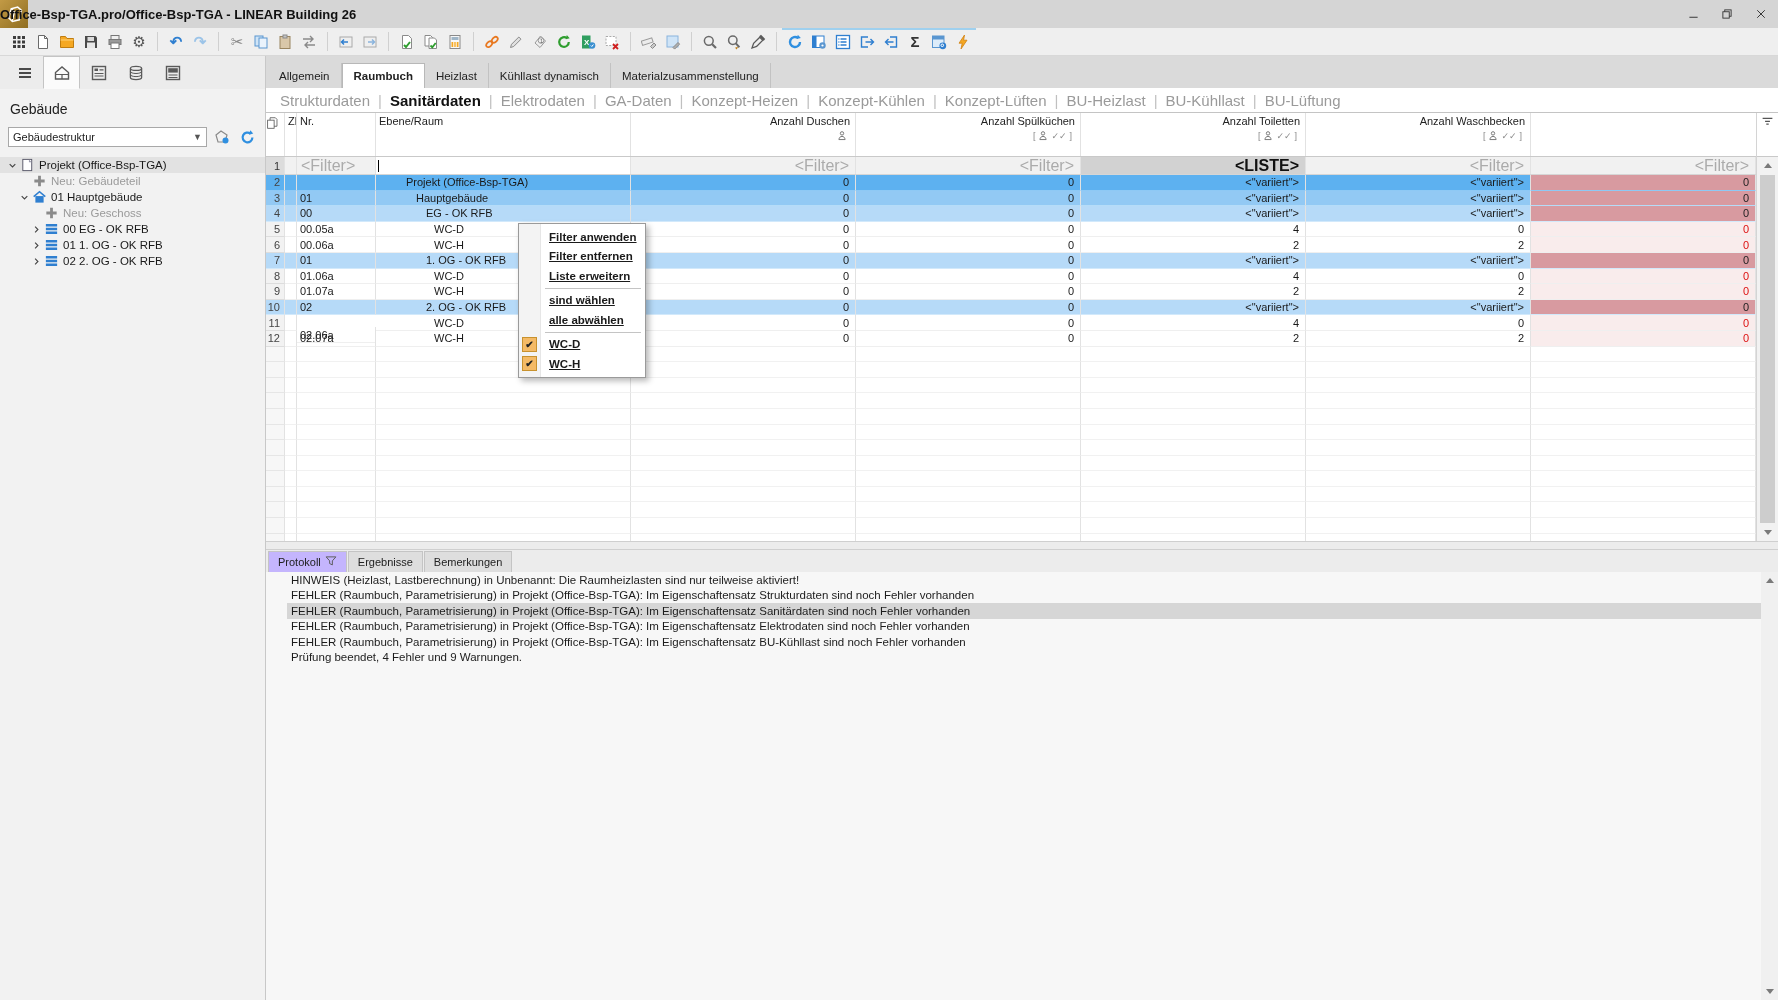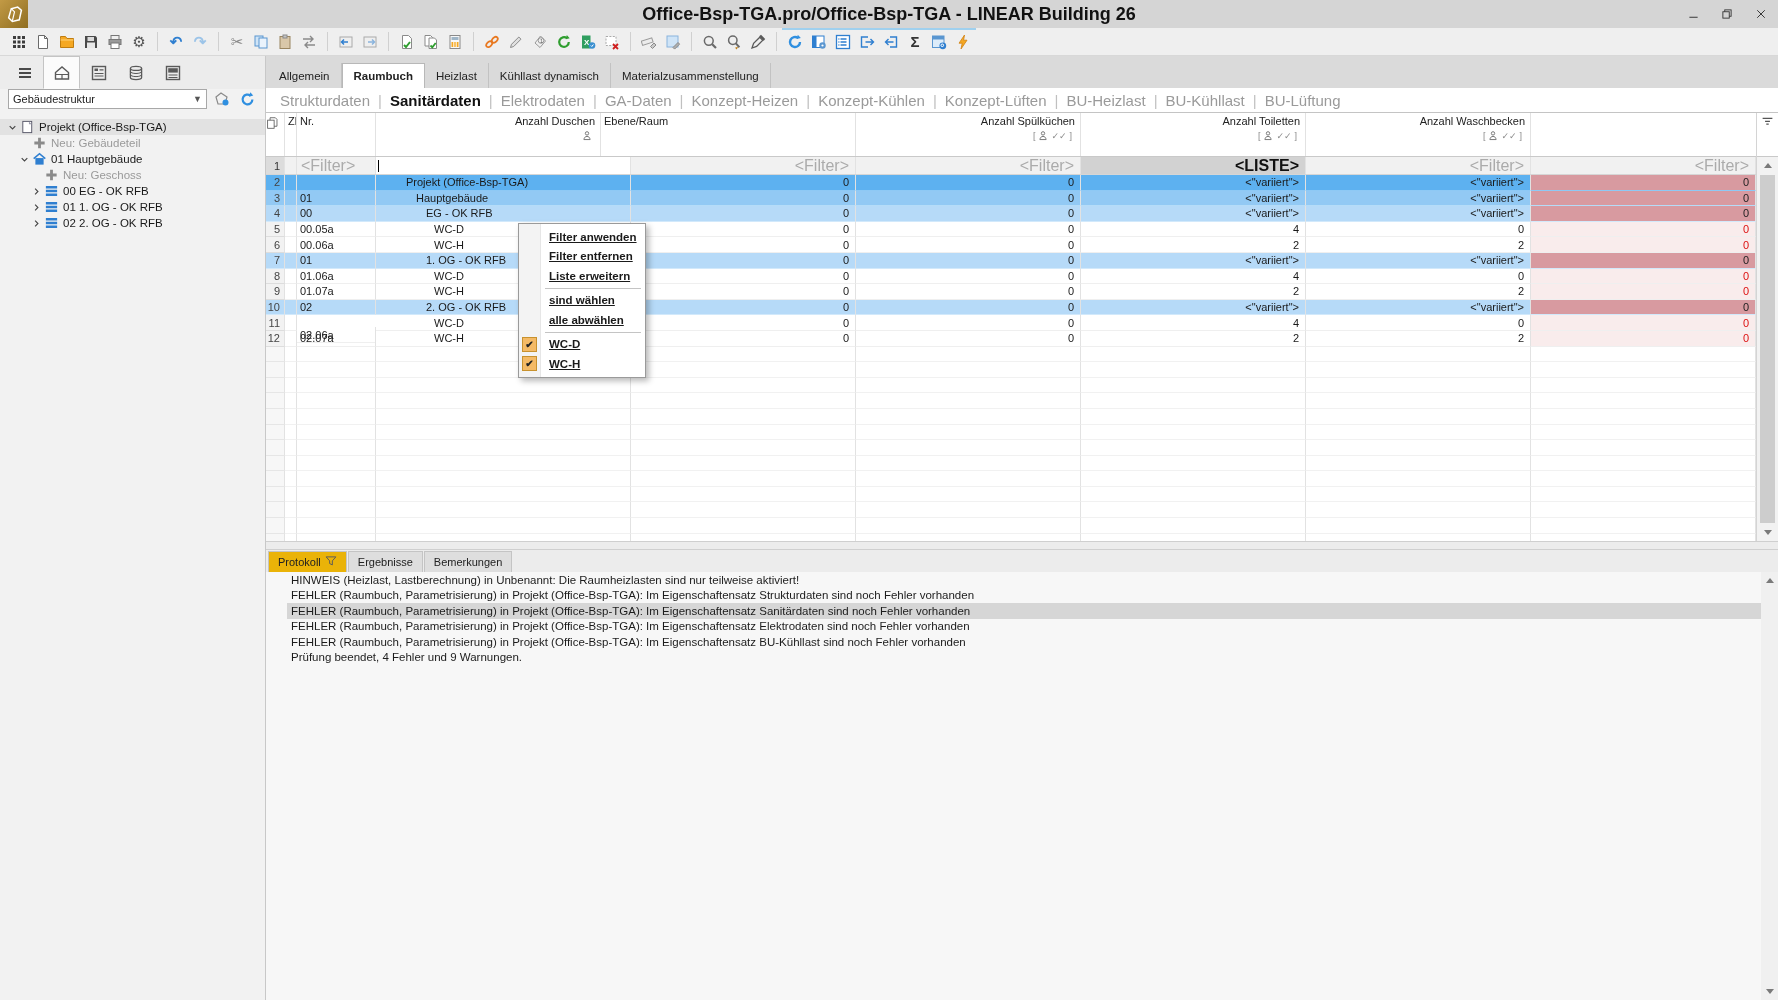--- a/index.html
+++ b/index.html
@@ -3,21 +3,21 @@
 <meta charset="utf-8">
 <style>
   * { margin:0; padding:0; box-sizing:border-box; }
   html,body { width:1778px; height:1000px; overflow:hidden; }
   body { font-family:"Liberation Sans", sans-serif; background:#e8e8e8; color:#1a1a1a; }
   .window { width:1778px; height:1000px; display:flex; flex-direction:column; background:#efefef; }
 
   
   .titlebar { height:28px; background:#d5d5d5; position:relative; display:flex; align-items:center; flex:0 0 28px; }
   .logo { width:28px; height:28px; background:linear-gradient(135deg,#c29a45,#8f6e22); display:flex; align-items:center; justify-content:center; }
-  .title { position:absolute; left:0; right:0; text-align:center; font-size:18px; font-weight:bold; color:#111; pointer-events:none; }
+  .title { position:absolute; left:0; right:0; text-align:left; font-size:13px; font-weight:bold; color:#111; pointer-events:none; }
   .win-controls { margin-left:auto; display:flex; align-items:center; height:100%; }
   .win-btn { width:34px; height:100%; display:flex; align-items:center; justify-content:center; color:#333; font-size:14px; }
 
   
   .toolbar { height:28px; flex:0 0 28px; background:#efefef; border-bottom:1px solid #d8d8d8; display:flex; align-items:center; padding-left:4px; }
   .tb-group { display:flex; align-items:center; height:100%; padding:0 3px; position:relative; }
   .tb-group.accent::before { content:""; position:absolute; top:0; left:2px; right:2px; height:2px; background:#9fd0ee; }
   .tb-sep { width:1px; height:19px; background:#d0d0d0; margin:0 3px; }
   .tbi { width:24px; height:24px; display:flex; align-items:center; justify-content:center; }
   .tbi svg { display:block; }
@@ -91,21 +91,21 @@
   .ctx-menu { position:absolute; left:252px; top:110px; width:128px; background:#fff; border:1px solid #9a9a9a; box-shadow:3px 3px 6px rgba(0,0,0,.28); z-index:30; padding:3px 0; }
   .ctx-gutter { position:absolute; left:0; top:0; bottom:0; width:22px; background:#f3f3f3; border-right:1px solid #e6e6e6; }
   .ctx-item { position:relative; height:19.5px; display:flex; align-items:center; padding-left:30px; font-size:11.5px; font-weight:600; color:#1a1a1a;text-decoration:underline; }
   .ctx-sep { height:1px; background:#c4c4c4; margin:2px 4px 2px 26px; position:relative; }
   .ctx-check { position:absolute; left:3px; top:2px; width:15px; height:15px; background:#f4ba66; border:1px solid #c8922e; display:flex; align-items:center; justify-content:center; font-size:10px; color:#222; font-weight:bold; }
 
   
   .splitter { height:9px; flex:0 0 9px; background:#ececec; border-top:1px solid #cfcfcf; border-bottom:1px solid #cfcfcf; }
   .bottom-tabs { height:22px; flex:0 0 22px; background:#ececec; display:flex; align-items:flex-end; padding-left:2px; }
   .b-tab { height:21px; display:flex; align-items:center; gap:4px; padding:0 9px; font-size:11px; background:#dedede; border:1px solid #c4c4c4; border-bottom:none; margin-right:1px; color:#222; }
-  .b-tab.active { background:#eab308; }
+  .b-tab.active { background:#c4b5fd; }
   .log { flex:1; min-height:0; background:#f7f7f7; position:relative; overflow:hidden; }
   .log-line { height:15.5px; display:flex; align-items:center; padding-left:4px; font-size:11.5px; color:#1c1c1c; white-space:nowrap;margin-left:21px; }
   .log-line.selected { background:#d6d6d6; }
   .log-scroll { position:absolute; right:0; top:0; bottom:0; width:17px; display:flex; flex-direction:column; justify-content:space-between; background:#f0f0f0; }
 
   
   .shade-project .g-cell { background:#5db1f0; border-bottom:1px solid #8ec9f5; }
   .shade-building .g-cell { background:#92c9f4; border-bottom:1px solid #b5dcf8; }
   .shade-floor .g-cell { background:#b6daf8; border-bottom:1px solid #d2e9fb; }
   .err-shade { background:#d89aa0 !important; color:#222; }
@@ -427,20 +427,21 @@
             </svg>
           </div>
           <div class="side-tab">
             <svg width="16" height="16" viewBox="0 0 16 16">
               <rect x="1.5" y="1.5" width="13" height="13" fill="none" stroke="#5a5a5a" stroke-width="1.4"></rect>
               <rect x="3.2" y="3.2" width="9.6" height="4.4" fill="#5a5a5a"></rect>
               <path d="M3.5 10h9M3.5 12.5h9" stroke="#5a5a5a" stroke-width="1.2"></path>
             </svg>
           </div>
         </div>
+      <div class="side-heading">Gebäude</div>
       <div class="structure-row">
         <div class="combo">
           <span>Gebäudestruktur</span>
           <span class="arrow">▼</span>
         </div>
         <span class="mini-ico">
           <svg width="16" height="16" viewBox="0 0 16 16">
               <path d="M2 6l5-4 6 4-2 7H4z" fill="none" stroke="#8a8a8a" stroke-width="1.2"></path>
               <circle cx="11.5" cy="11.5" r="3" fill="#2f8fe0"></circle>
             </svg>
@@ -579,31 +580,31 @@
                   <rect x="2" y="4.5" width="8" height="10" fill="#fff" stroke="#555"></rect>
                   <path d="M5 4.5v-3h6.5l2 2V12h-3.5" fill="none" stroke="#555"></path>
                 </svg>
               </div>
               <div class="g-cell w1">
                 <div class="hleft">Zb</div>
               </div>
               <div class="g-cell w2">
                 <div class="hleft">Nr.</div>
               </div>
+              <div class="g-cell w3">
+                <div class="hleft">Ebene/Raum</div>
+              </div>
               <div class="g-cell w4">
                 <div class="hl">Anzahl Duschen</div>
                 <div class="badge">
                   <svg width="10" height="11" viewBox="0 0 16 16">
                     <circle cx="8" cy="4.6" r="2.7" fill="none" stroke="#7a7a7a" stroke-width="1.6"></circle>
                     <path d="M3 14.5c.6-3.4 2.2-5 5-5s4.4 1.6 5 5z" fill="none" stroke="#7a7a7a" stroke-width="1.6"></path>
                   </svg>
                 </div>
-              </div>
-              <div class="g-cell w3">
-                <div class="hleft">Ebene/Raum</div>
               </div>
               <div class="g-cell w5">
                 <div class="hl">Anzahl Spülküchen</div>
                 <div class="badge">
                   <span>[</span>
                   <svg width="10" height="11" viewBox="0 0 16 16">
                     <circle cx="8" cy="4.6" r="2.7" fill="none" stroke="#7a7a7a" stroke-width="1.6"></circle>
                     <path d="M3 14.5c.6-3.4 2.2-5 5-5s4.4 1.6 5 5z" fill="none" stroke="#7a7a7a" stroke-width="1.6"></path>
                   </svg>
                   <span>✓✓</span>

